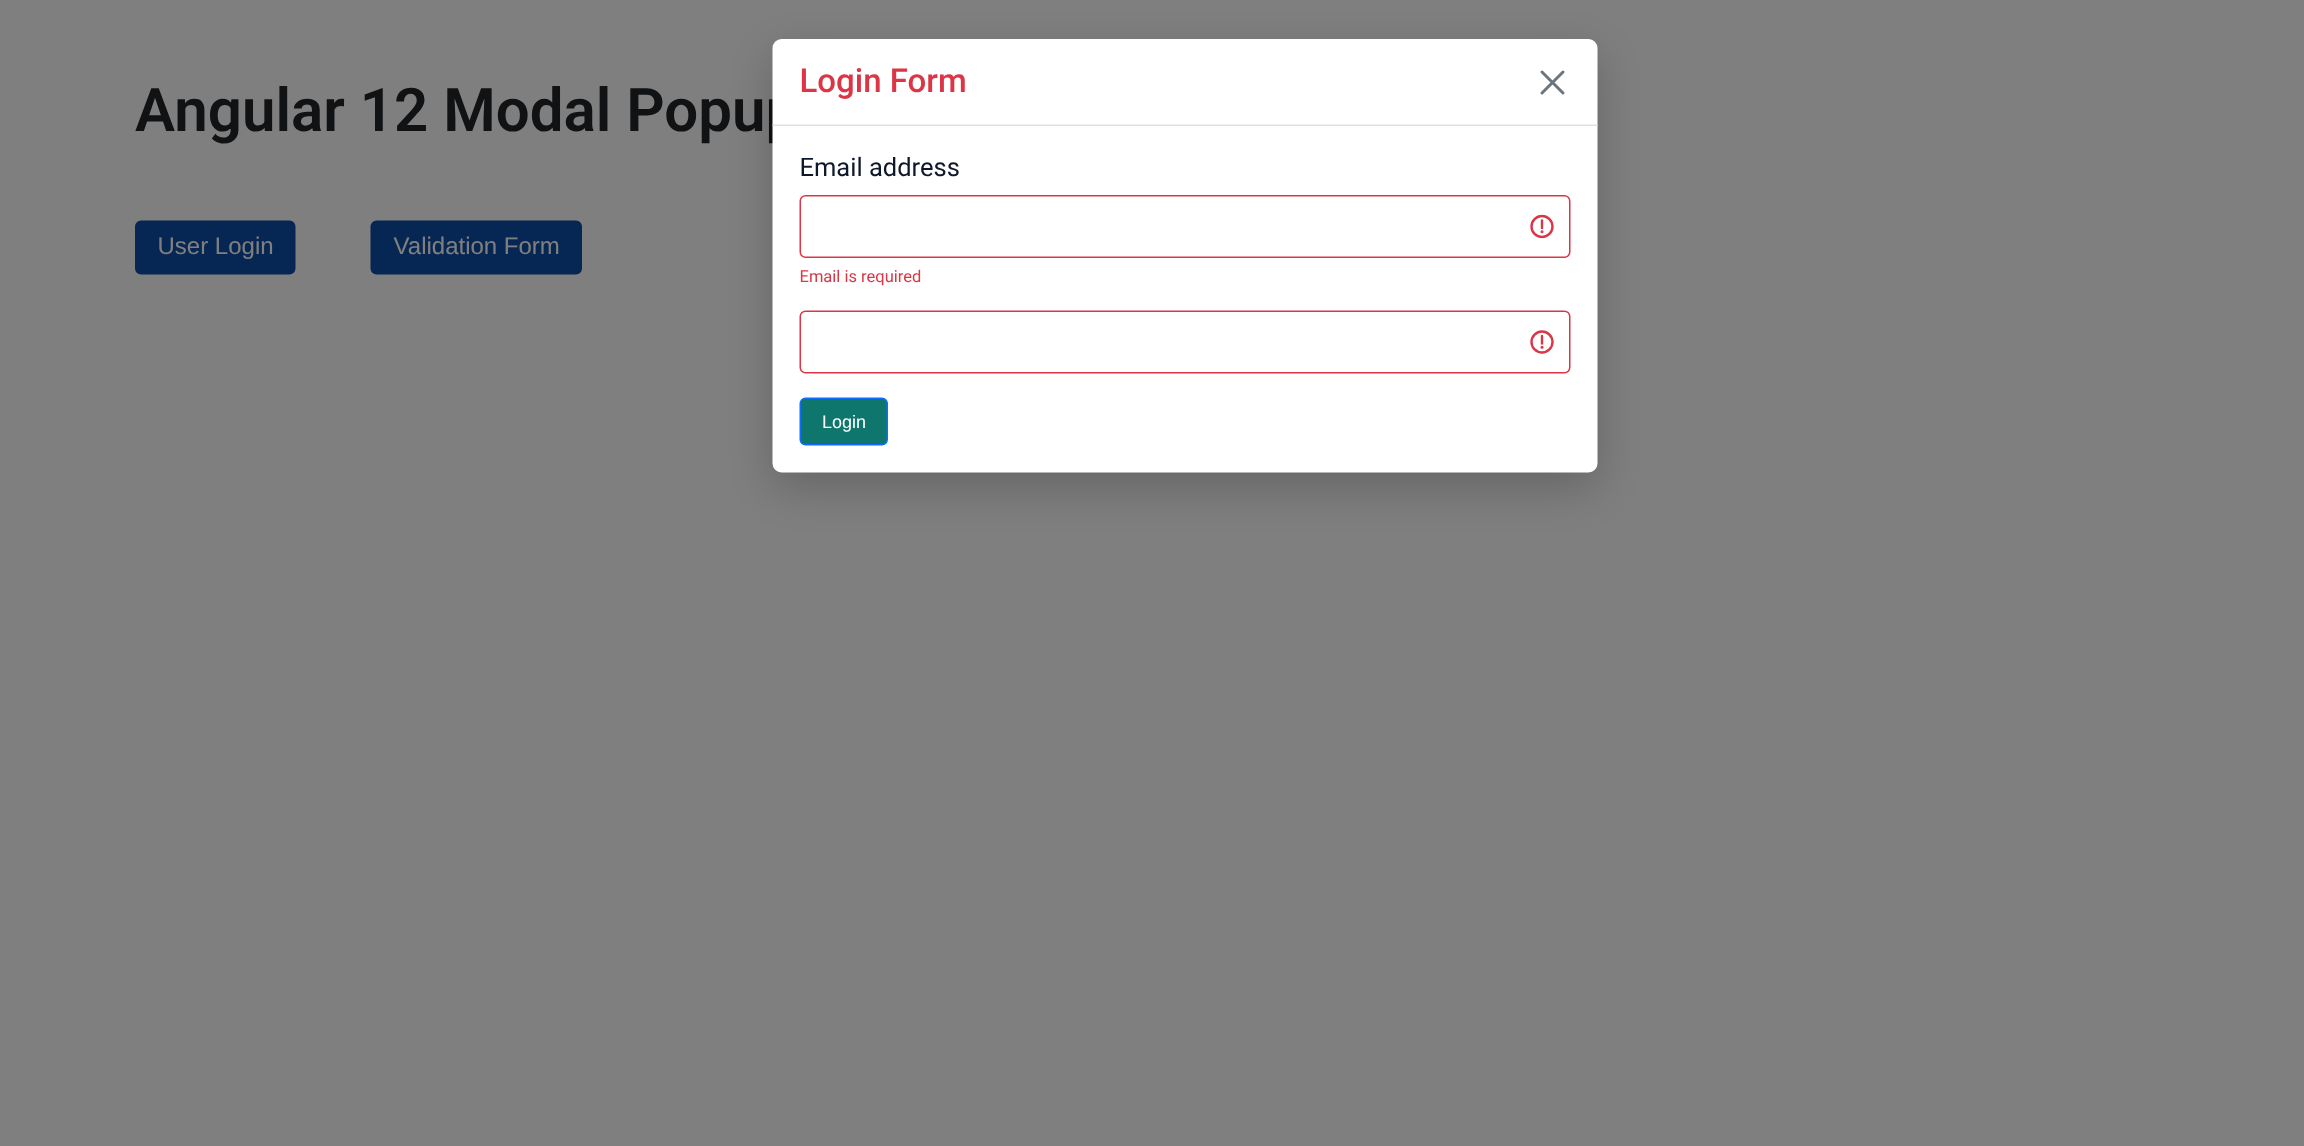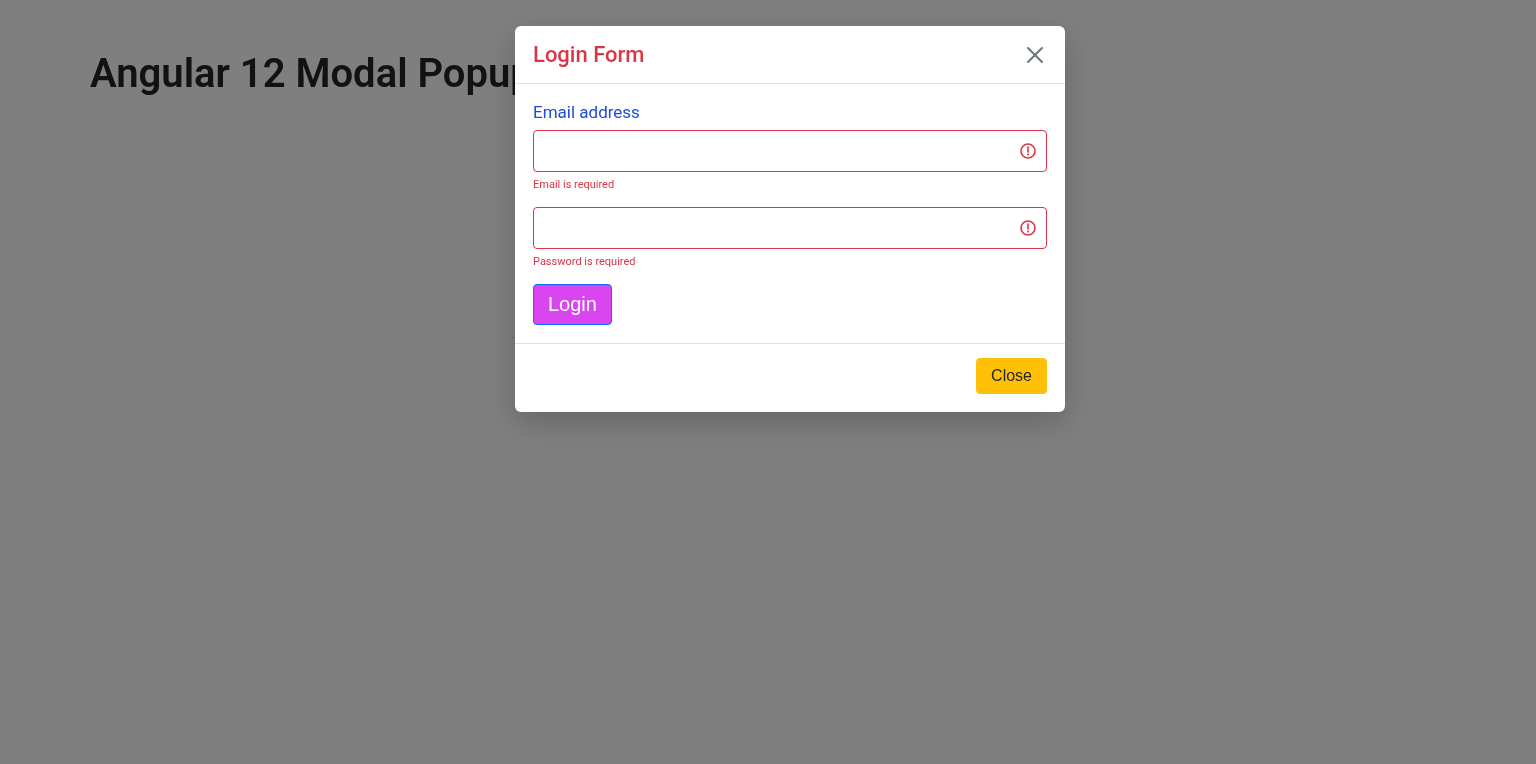--- a/index.html
+++ b/index.html
@@ -89,21 +89,21 @@
     }
     .modal-body {
       padding: 18px;
     }
     .form-group {
       margin-bottom: 16px;
     }
     .form-label {
       display: block;
       font-size: 17px;
-      color: #1d4ed8;
+      color: #0f172a;
       margin-bottom: 8px;
     }
     .input-wrap {
       position: relative;
     }
     .form-input {
       width: 100%;
       height: 42px;
       padding: 8px 36px 8px 12px;
       font-size: 16px;
@@ -122,24 +122,24 @@
       display: flex;
       align-items: center;
       justify-content: center;
     }
     .err-text {
       font-size: 11px;
       color: #dc3545;
       margin-top: 6px;
     }
     .btn-login {
-      background: #d946ef;
+      background: #0f766e;
       color: #fff;
       padding: 8px 14px;
-      font-size: 20px;
+      font-size: 12px;
       border: 1px solid #0d6efd;
       border-radius: 4px;
       cursor: pointer;
     }
     .modal-footer {
       display: flex;
       justify-content: flex-end;
       padding: 14px 18px 18px;
       border-top: 1px solid #dee2e6;
     }
@@ -151,20 +151,24 @@
       border: 1px solid #ffc107;
       border-radius: 4px;
       cursor: pointer;
     }
   </style>
 </head>
 <body>
 
 <div class="page-bg">
   <h1 class="page-title">Angular 12 Modal Popup Forms Tutorial</h1>
+  <div class="btn-row">
+    <button class="btn btn-primary-bg">User Login</button>
+    <button class="btn btn-primary-bg">Validation Form</button>
+  </div>
 </div>
 
 <div class="overlay">
   <div class="modal">
     <div class="modal-header">
       <div class="modal-title">Login Form</div>
       <button class="close-x" aria-label="Close">
         <svg width="18" height="18" viewBox="0 0 18 18">
           <line x1="2" y1="2" x2="16" y2="16" stroke="#6c757d" stroke-width="2" stroke-linecap="round"></line>
           <line x1="16" y1="2" x2="2" y2="16" stroke="#6c757d" stroke-width="2" stroke-linecap="round"></line>
@@ -191,22 +195,18 @@
         <div class="input-wrap">
           <input type="password" class="form-input" value="" style="">
           <span class="input-err-icon">
             <svg width="16" height="16" viewBox="0 0 16 16">
               <circle cx="8" cy="8" r="7" fill="none" stroke="#dc3545" stroke-width="1.6"></circle>
               <line x1="8" y1="4" x2="8" y2="9" stroke="#dc3545" stroke-width="1.6" stroke-linecap="round"></line>
               <circle cx="8" cy="11.5" r="1" fill="#dc3545"></circle>
             </svg>
           </span>
         </div>
-        <div class="err-text">Password is required</div>
       </div>
 
       <button class="btn-login">Login</button>
-    </div>
-    <div class="modal-footer">
-      <button class="btn-warning">Close</button>
     </div>
   </div>
 </div>
 
 </body></html>

